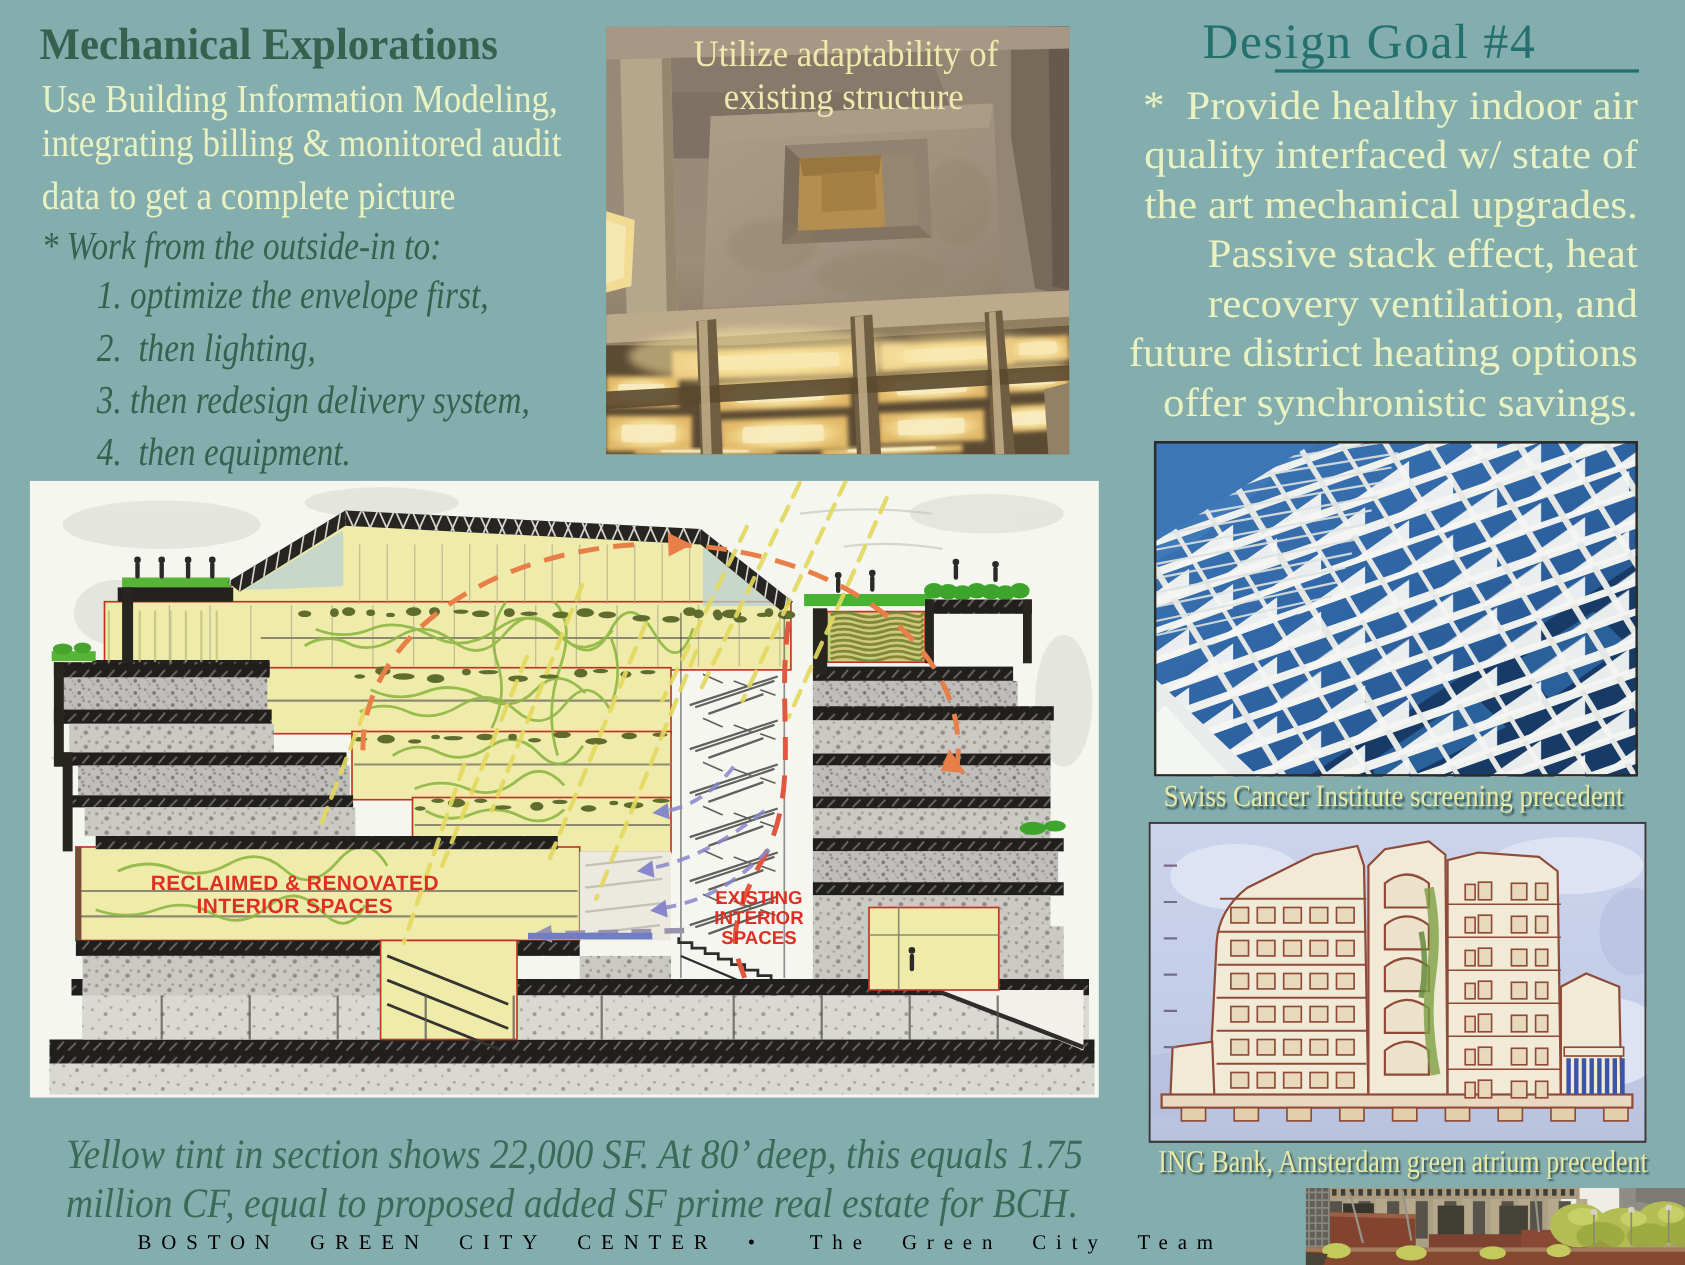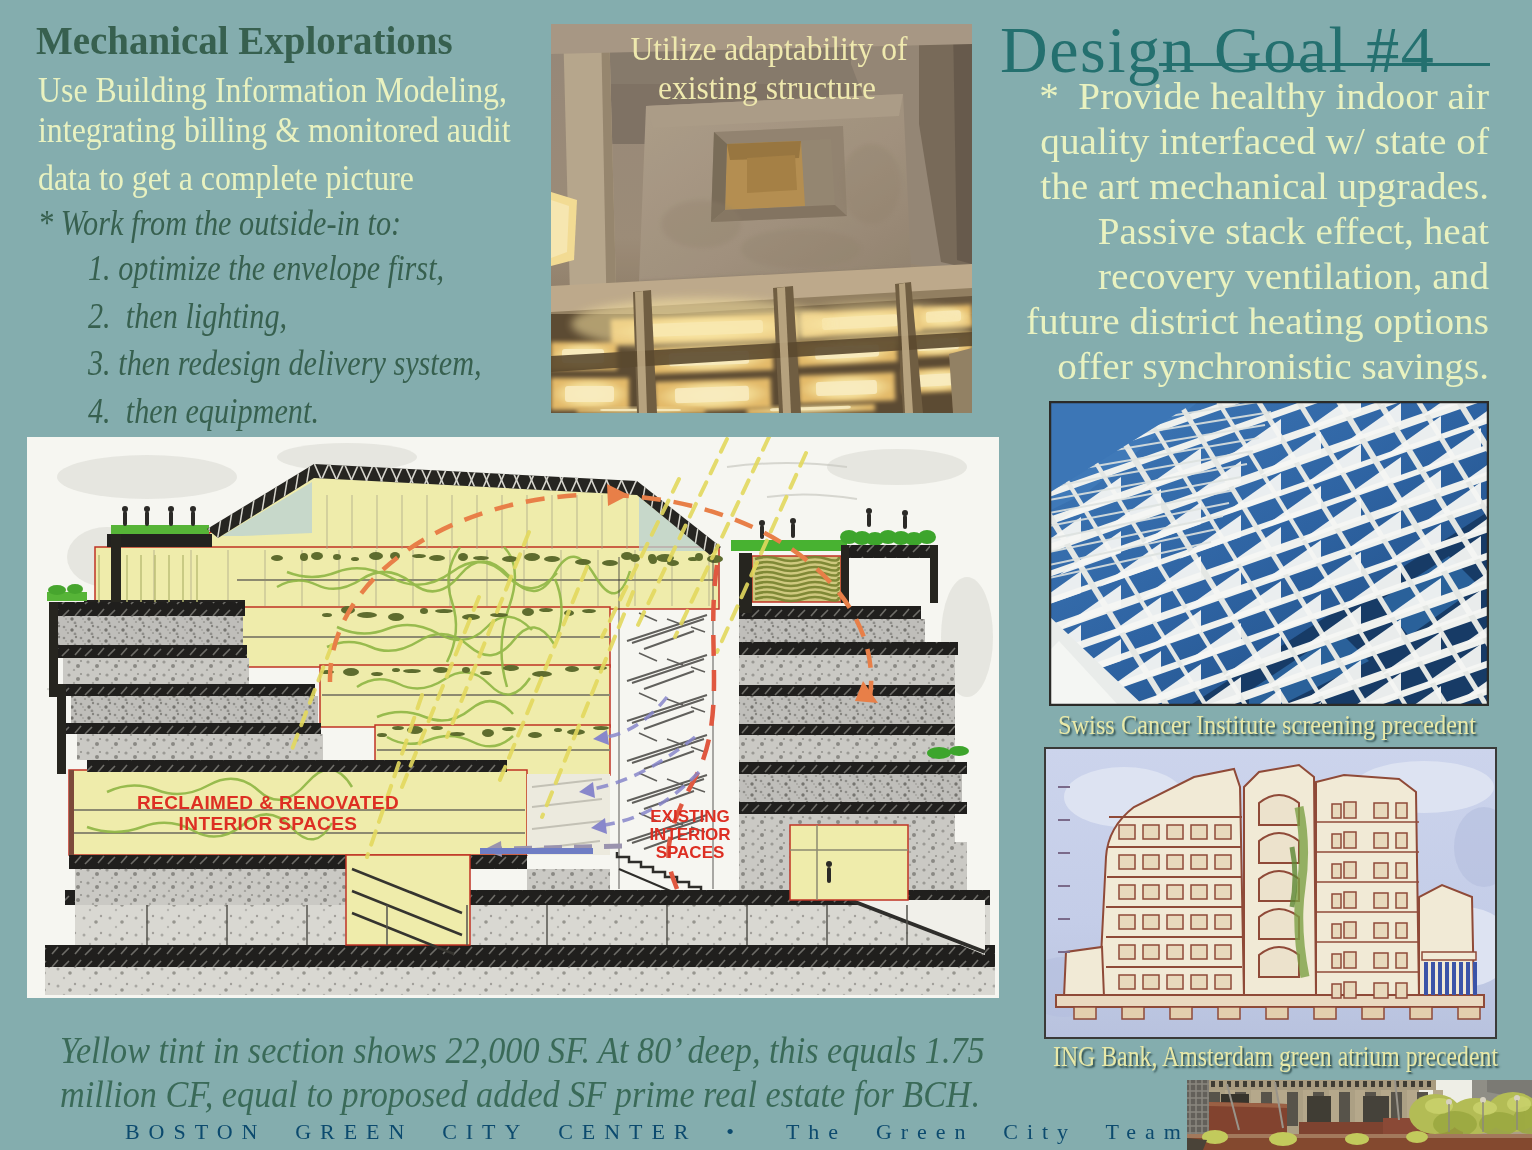--- a/index.html
+++ b/index.html
@@ -144,21 +144,21 @@
 <polygon points="348,260 354,259 362,389 354,389"></polygon>
 </g>
 <polygon points="398,330 421,324 421,389 402,389" fill="#8a7c66"></polygon>
 <rect x="0" y="0" width="421" height="389" fill="none"></rect>
 <rect width="421" height="389" fill="#c9a45f" opacity="0.13"></rect>
 <text x="218" y="36" text-anchor="middle" font-family="Liberation Serif, serif" font-size="34" fill="#efe9ae" textLength="277" lengthAdjust="spacingAndGlyphs">Utilize adaptability of</text>
 <text x="216" y="75" text-anchor="middle" font-family="Liberation Serif, serif" font-size="34" fill="#efe9ae" textLength="218" lengthAdjust="spacingAndGlyphs">existing structure</text>
 </svg>
 
 <div class="abs" style="left:1159px;top:63px;width:331px;height:3px;background:#24706f;"></div>
-<div class="abs" style="left:1000px;top:12px;width:490px;text-align:left;font-size:66px;color:#24706f;letter-spacing:1.5px;">Design Goal #4</div>
+<div class="abs" style="left:1000px;top:12px;width:490px;text-align:center;font-size:45px;color:#24706f;letter-spacing:1.5px;">Design Goal #4</div>
 
 <div class="abs" style="left:1000px;top:74px;width:489px;text-align:right;font-size:37px;color:#e9f2c0;line-height:45px;transform:scaleX(1.06);transform-origin:100% 0;">*&nbsp; Provide healthy indoor air<br>quality interfaced w/ state of<br>the art mechanical upgrades.<br>Passive stack effect, heat<br>recovery ventilation, and<br>future district heating options<br>offer synchronistic savings.</div>
 
 <svg class="abs" style="left:1049px;top:401px;" width="440" height="305" viewBox="0 0 440 305">
 <defs>
 <linearGradient id="sky" x1="0" y1="0" x2="1" y2="1">
         <stop offset="0" stop-color="#3f79b8"></stop>
         <stop offset="0.5" stop-color="#2e63a2"></stop>
         <stop offset="1" stop-color="#1d4a7e"></stop>
       </linearGradient>
@@ -916,21 +916,21 @@
 <text x="241" y="393" font-family="Liberation Sans, sans-serif" font-size="19" font-weight="bold" fill="#dd2f23" text-anchor="middle" letter-spacing="0.4">INTERIOR SPACES</text>
 <g font-family="Liberation Sans, sans-serif" font-size="17" font-weight="bold" fill="#dd2f23" text-anchor="middle">
 <text x="663" y="385">EXISTING</text>
       <text x="663" y="403">INTERIOR</text>
       <text x="663" y="421">SPACES</text>
 </g>
 </svg>
 
 <div class="abs" style="left:60px;top:1028px;font-size:38px;font-style:italic;color:#3a6a58;line-height:44px;transform:scaleX(0.9);transform-origin:0 0;">Yellow tint in section shows 22,000 SF. At 80’ deep, this equals 1.75<br>million CF, equal to proposed added SF prime real estate for BCH<span style="font-style:normal">.</span></div>
 
-<div class="abs" style="left:125px;top:1119px;font-size:22px;color:#0c4a6e;letter-spacing:8.95px;">BOSTON&nbsp; GREEN&nbsp; CITY&nbsp; CENTER&nbsp; •&nbsp;&nbsp; The&nbsp; Green&nbsp; City&nbsp; Team</div>
+<div class="abs" style="left:125px;top:1119px;font-size:19px;color:#000000;letter-spacing:8.95px;">BOSTON&nbsp; GREEN&nbsp; CITY&nbsp; CENTER&nbsp; •&nbsp;&nbsp; The&nbsp; Green&nbsp; City&nbsp; Team</div>
 
 <svg class="abs" style="left:1187px;top:1080px;" width="345" height="70" viewBox="0 0 345 70">
 <rect width="345" height="70" fill="#aca084"></rect>
 <rect x="232" y="0" width="70" height="28" fill="#eeeee6"></rect>
 <polygon points="285,0 345,0 345,40 285,32" fill="#8f8e86"></polygon>
 <polygon points="300,0 345,0 345,20 300,12" fill="#7b7a74"></polygon>
 <rect x="14" y="0" width="235" height="10" fill="#a89b7f"></rect>
 <g fill="#3f3c33">
 <rect x="16" y="1" width="4" height="6"></rect>
 <rect x="24" y="1" width="4" height="6"></rect>

